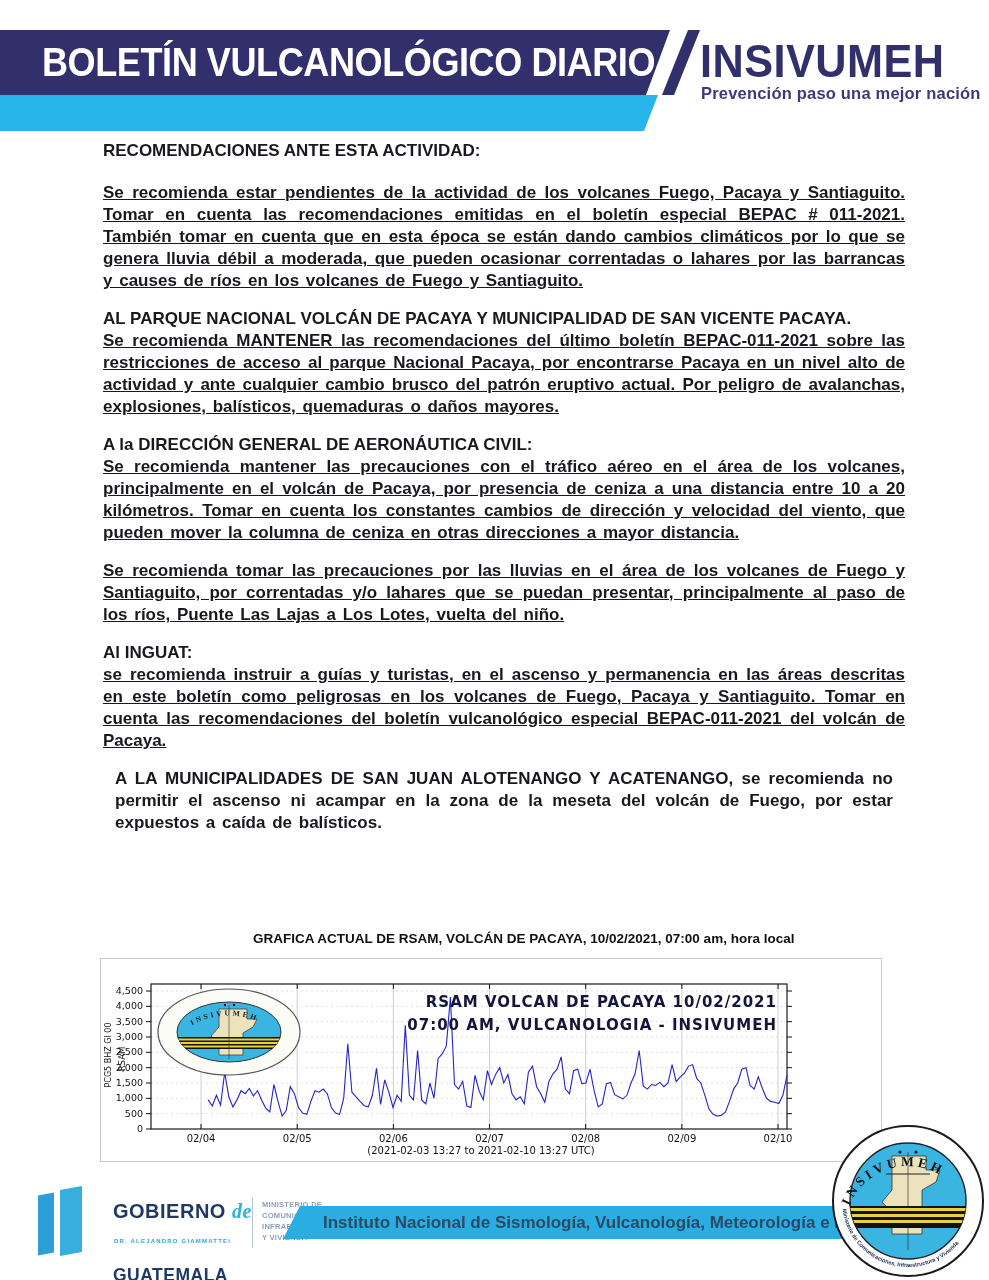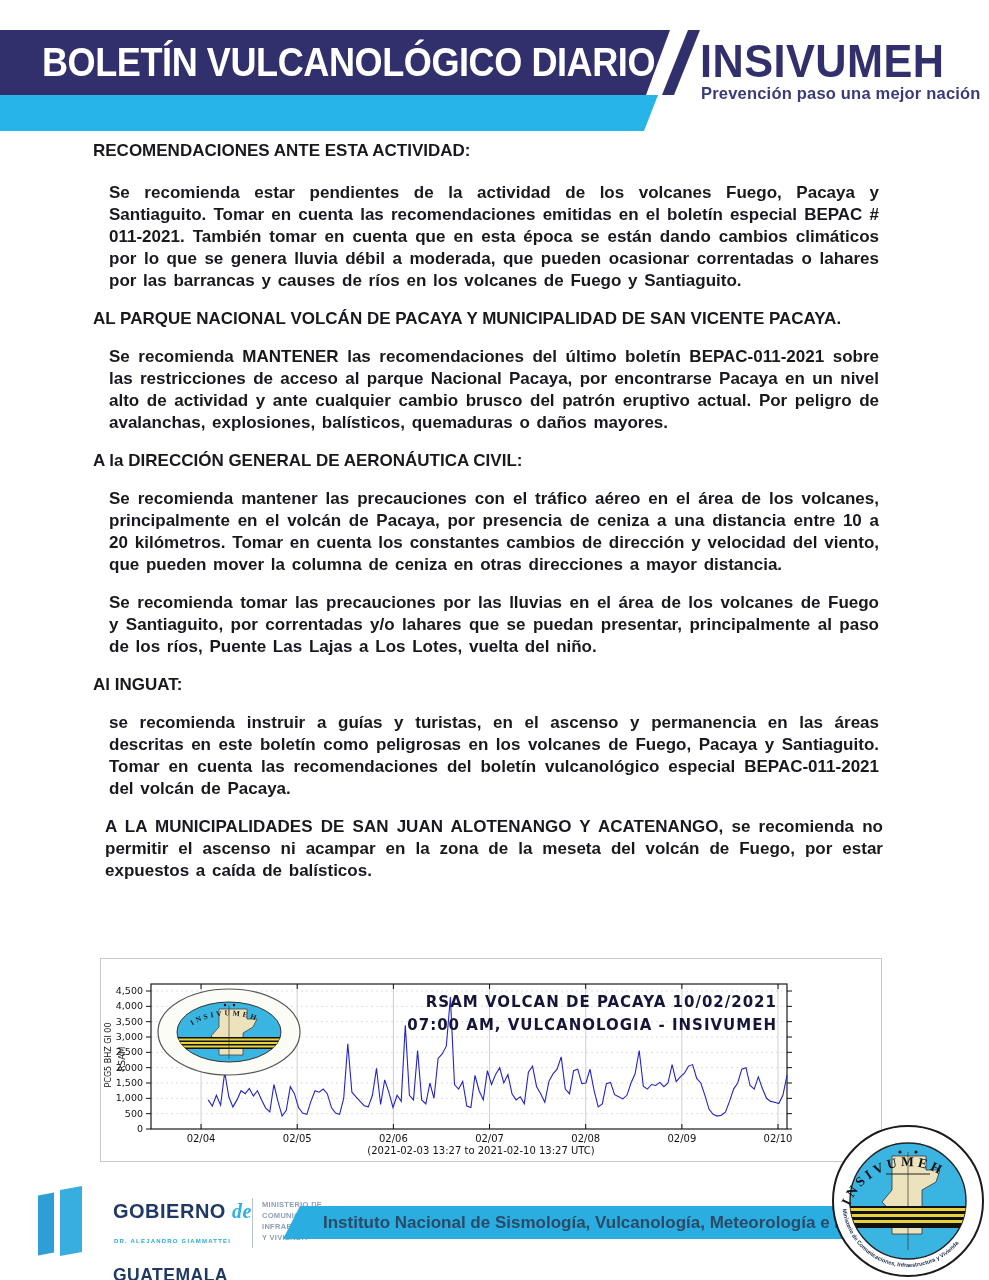--- a/index.html
+++ b/index.html
@@ -14,26 +14,26 @@
   .hdr-cyan{position:absolute;left:0;top:95px;width:658px;height:36px;background:#27b5e9;
             clip-path:polygon(0 0,100% 0,calc(100% - 14px) 100%,0 100%);}
   .hdr-slash{position:absolute;left:662px;top:30px;width:38px;height:65px;background:#31306c;
              clip-path:polygon(26px 0,38px 0,12px 100%,0 100%);}
   .hdr-brand{position:absolute;left:700px;top:33px;color:#31306c;font-size:47px;font-weight:800;
              letter-spacing:.5px;transform:scaleX(.92);transform-origin:left center;white-space:nowrap;}
   .hdr-tag{position:absolute;left:701px;top:84px;color:#3b3b7c;font-size:16.5px;font-weight:600;
            letter-spacing:.2px;white-space:nowrap;}
 
   
-  .body-text{position:absolute;left:93px;top:140px;width:802px;color:#18181f;
+  .body-text{position:absolute;left:103px;top:140px;width:802px;color:#18181f;
              font-size:17px;font-weight:700;line-height:22px;}
   .doc-title{margin:0 0 20px 0;}
   .section{margin:0 0 16px 0;}
   .sec-head{white-space:pre-wrap;}
-  .sec-body{margin:16px;text-align:justify;word-spacing:2px;}
+  .sec-body{margin:0;text-align:justify;word-spacing:2px;text-decoration:underline;}
   .sec-body-inline{margin:12px;text-align:justify;word-spacing:2px;}
 
   
   .chart-caption{position:absolute;left:253px;top:931px;font-size:13.5px;font-weight:700;color:#101012;
                  white-space:nowrap;}
   .chart-box{position:absolute;left:100px;top:958px;width:780px;height:202px;background:#fff;
              border:1px solid #c9c9c9;}
 
   
   .gb-bar1{position:absolute;left:38px;top:1194px;width:16px;height:60px;background:#2d9fd6;transform:skewY(-10deg);}
@@ -85,20 +85,21 @@
 
   <div class="section">
     <div class="sec-head">Al INGUAT:</div>
     <p class="sec-body">se recomienda instruir a guías y turistas, en el ascenso y permanencia en las áreas descritas en este boletín como peligrosas en los volcanes de Fuego, Pacaya y Santiaguito. Tomar en cuenta las recomendaciones del boletín vulcanológico especial BEPAC-011-2021 del volcán de Pacaya.</p>
   </div>
 <div class="section">
         <p class="sec-body-inline"><span>A LA MUNICIPALIDADES DE SAN JUAN ALOTENANGO Y ACATENANGO,</span> se recomienda no permitir el ascenso ni acampar en la zona de la meseta del volcán de Fuego, por estar expuestos a caída de balísticos.</p>
       </div>
     </div>
 
+  <div class="chart-caption">GRAFICA ACTUAL DE  RSAM,  VOLCÁN DE PACAYA,  10/02/2021,  07:00 am, hora local</div>
   <div class="chart-box">
     <svg id="rsam-svg" width="778" height="200">
         <rect x="0" y="0" width="778" height="200" fill="#ffffff"></rect>
         <line x1="100.0532" y1="25" x2="100.0532" y2="170" stroke="#cfcfcf" stroke-width="1"></line>
         <line x1="196.2164" y1="25" x2="196.2164" y2="170" stroke="#cfcfcf" stroke-width="1"></line>
         <line x1="292.3796" y1="25" x2="292.3796" y2="170" stroke="#cfcfcf" stroke-width="1"></line>
         <line x1="388.5428" y1="25" x2="388.5428" y2="170" stroke="#cfcfcf" stroke-width="1"></line>
         <line x1="484.706" y1="25" x2="484.706" y2="170" stroke="#cfcfcf" stroke-width="1"></line>
         <line x1="580.8692" y1="25" x2="580.8692" y2="170" stroke="#cfcfcf" stroke-width="1"></line>
         <line x1="677.0324" y1="25" x2="677.0324" y2="170" stroke="#cfcfcf" stroke-width="1"></line>

